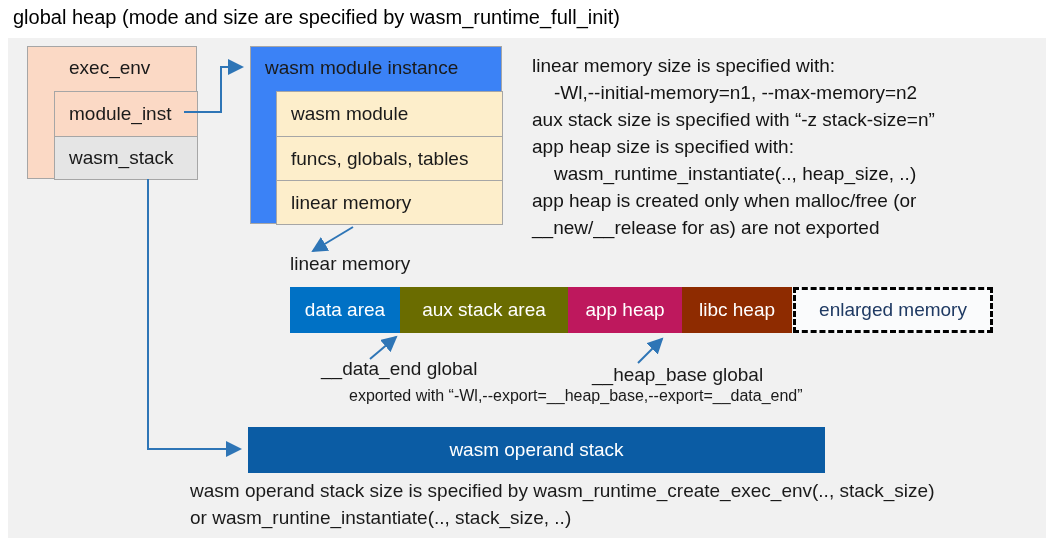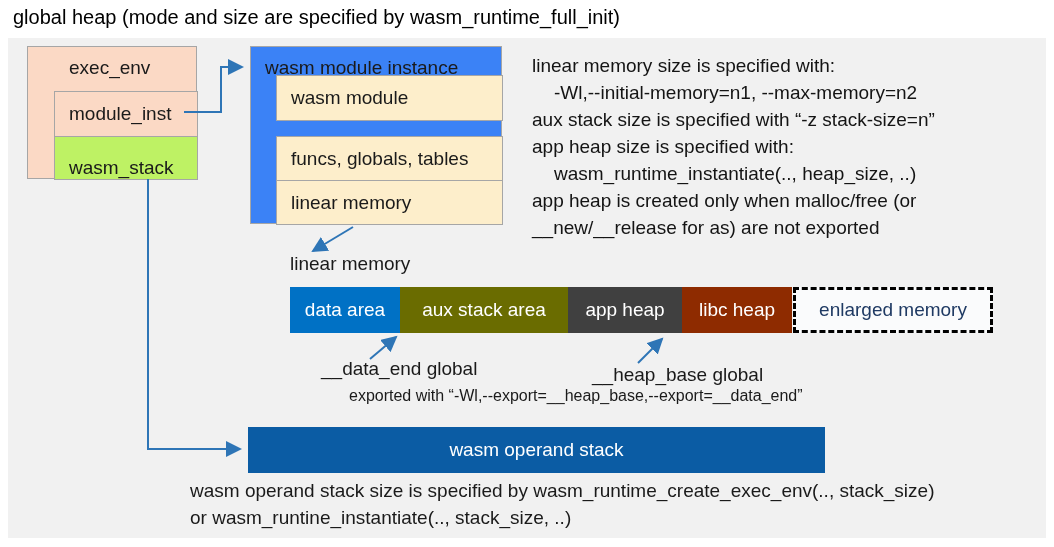--- a/index.html
+++ b/index.html
@@ -18,21 +18,21 @@
   .row{box-sizing:border-box;position:absolute;border:1px solid #a6a6a6;
        display:flex;align-items:center;padding-left:14px;font-size:19px;}
 
   #exec-env{left:27px;top:46px;width:170px;height:133px;padding-left:27px;}
   #exec-env .row{left:26px;width:144px;}
   #exec-row-0{top:44px;height:46px;}
   #exec-row-1{top:89px;height:44px;}
 
   #wmi{left:250px;top:46px;width:252px;height:178px;}
   #wmi .row{left:25px;width:227px;}
-  #wmi-row-0{top:28px;height:46px;}
+  #wmi-row-0{top:44px;height:46px;}
   #wmi-row-1{top:89px;height:45px;}
   #wmi-row-2{top:133px;height:45px;}
 
   
   #notes{left:532px;top:52px;width:515px;font-size:19px;line-height:27px;color:#141414;}
   #notes .indent{padding-left:22px;}
   #notes div{white-space:nowrap;}
 
   
   #lm-label{left:290px;top:253px;font-size:19px;}
@@ -67,21 +67,21 @@
 
   <div id="title" class="abs">global heap (mode and size are specified by wasm_runtime_full_init)</div>
 
   <div id="panel" class="abs"></div>
 
   <div id="exec-env" class="abs box" style="background-color: rgb(251, 217, 197);">
     <div class="hdr">exec_env</div>
     <div id="exec-row-0" class="row" style="background-color: rgb(251, 217, 197);">
       <span>module_inst</span>
     </div>
-    <div id="exec-row-1" class="row" style="background-color: #bef264; align-items: flex-end;">
+    <div id="exec-row-1" class="row" style="background-color: #e5e5e5;">
       <span>wasm_stack</span>
     </div>
   </div>
 
   <div id="wmi" class="abs box" style="background-color: #3b82f6;">
     <div class="hdr">wasm module instance</div>
     <div id="wmi-row-0" class="row" style="background-color: rgb(253, 238, 203);">
       <span>wasm module</span>
     </div>
     <div id="wmi-row-1" class="row" style="background-color: rgb(253, 238, 203);">
@@ -103,21 +103,21 @@
   </div>
 
   <div id="lm-label" class="abs">linear memory</div>
 
   <div id="seg-0" class="abs seg" style="background-color: rgb(0, 113, 197);">
     <span>data area</span>
   </div>
   <div id="seg-1" class="abs seg" style="background-color: rgb(106, 108, 0);">
     <span>aux stack area</span>
   </div>
-  <div id="seg-2" class="abs seg" style="background-color: #404040;">
+  <div id="seg-2" class="abs seg" style="background-color: #be185d;">
     <span>app heap</span>
   </div>
   <div id="seg-3" class="abs seg" style="background-color: rgb(142, 43, 0);">
     <span>libc heap</span>
   </div>
   <div id="enlarged" class="abs" style="color: rgb(31, 58, 99);">
     <span>enlarged memory</span>
   </div>
 
   <div id="data-end-label" class="abs">__data_end global</div>

